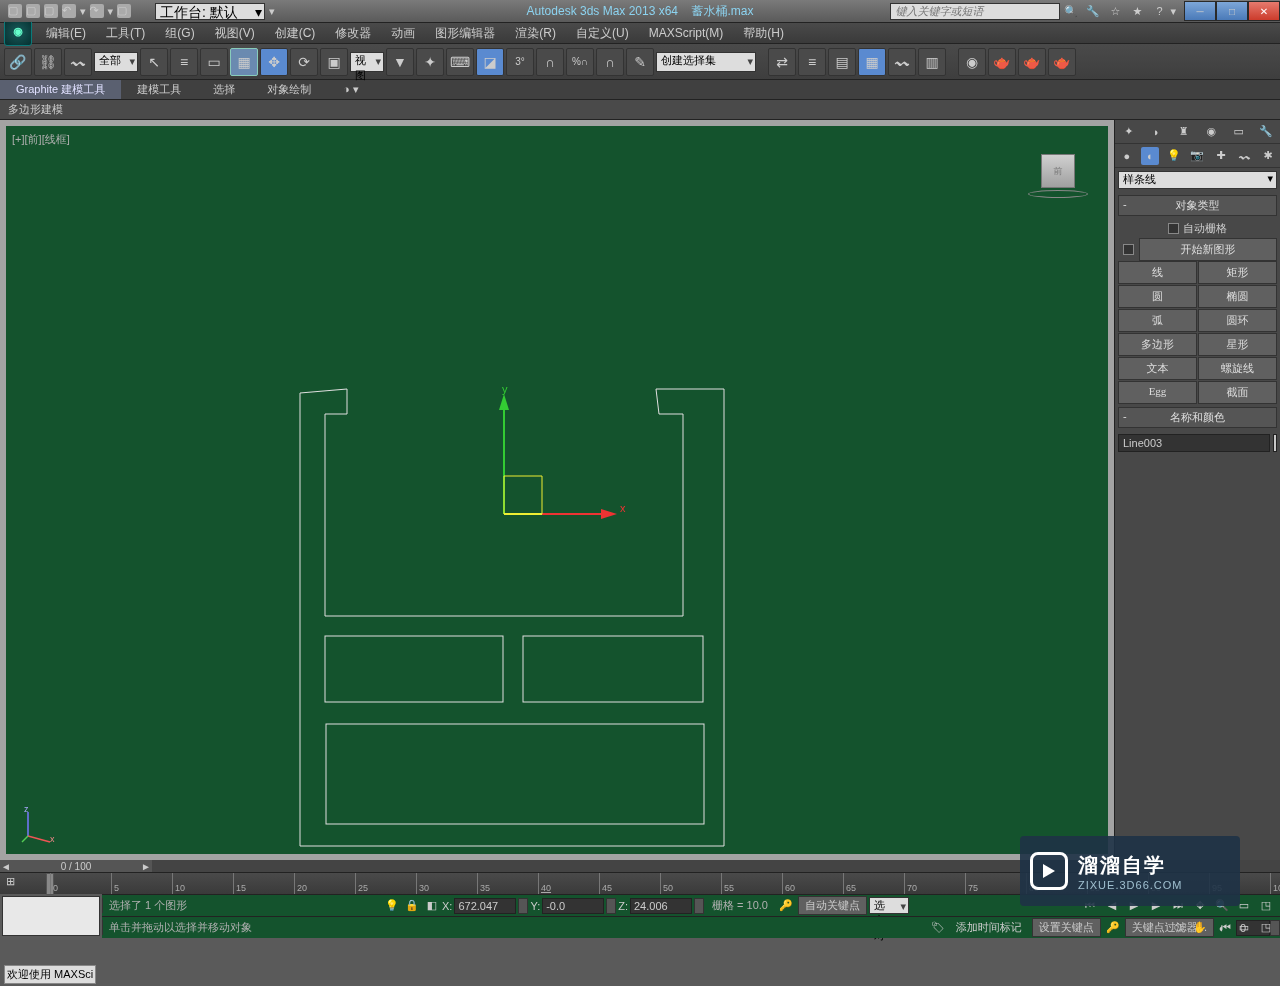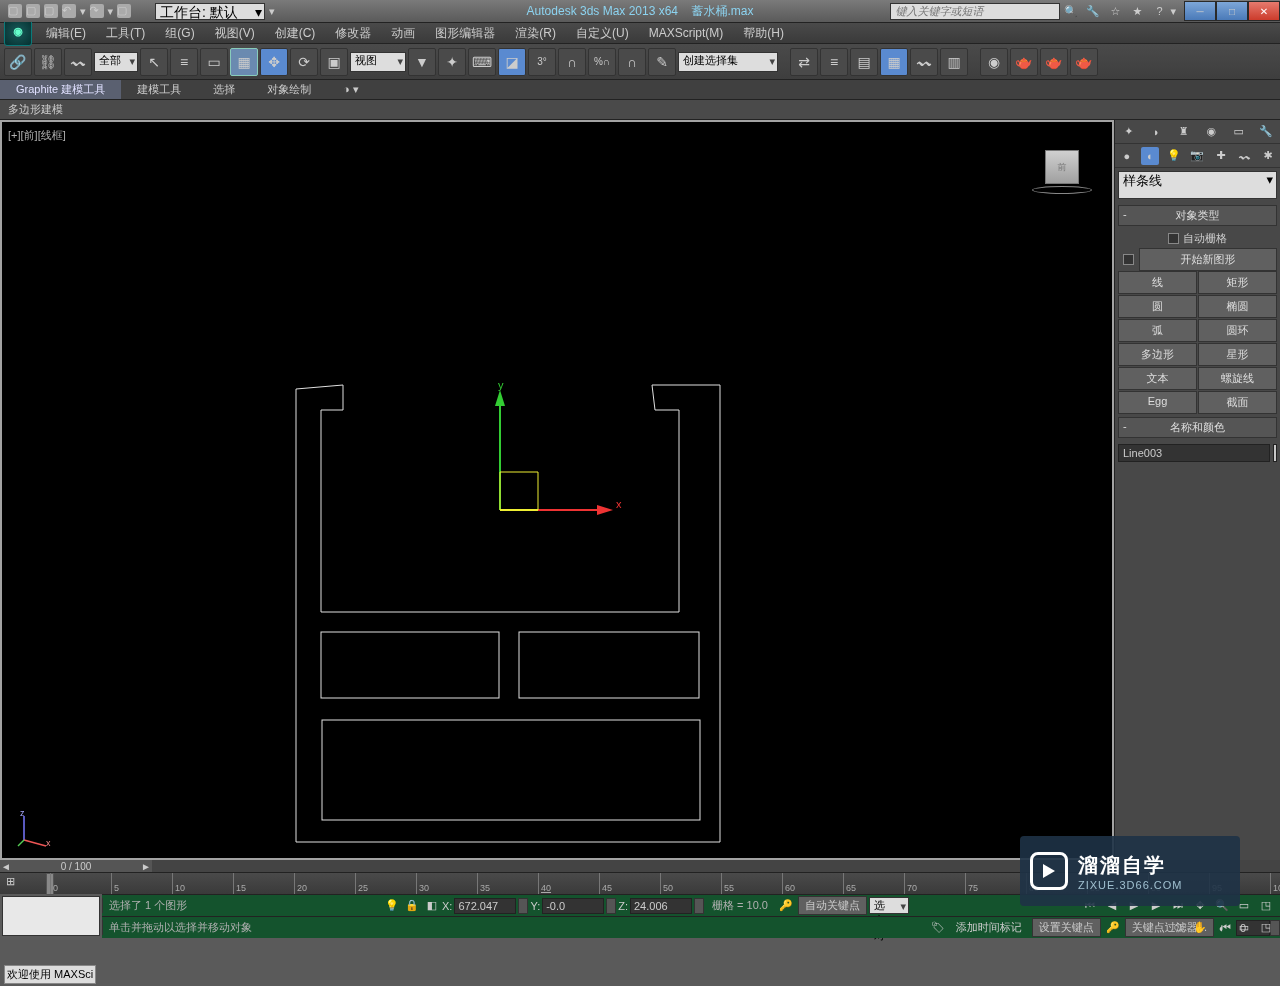--- a/index.html
+++ b/index.html
@@ -35,45 +35,45 @@
 .dd-box::after { content: "▾"; position: absolute; right: 2px; top: 2px; color: #444; }
 
 
 .ribbon { height: 20px; background: #404040; display: flex; align-items: center; border-bottom: 1px solid #222; }
 .ribbon-tab { padding: 2px 16px; color: #ccc; font-size: 11px; }
 .ribbon-tab.active { background: #5a6070; color: #e0e0ff; }
 .ribbon-sub { height: 20px; background: #4a4a4a; padding: 2px 8px; color: #ccc; font-size: 11px; border-bottom: 1px solid #222; display:flex; align-items:center; }
 
 
 .main-area { display: flex; height: 740px; }
-.viewport { flex: 1; background: #000000; position: relative; border: 2px solid #a3a3a3; }
+.viewport { flex: 1; background: #14532d; position: relative; border: 6px solid #a3a3a3; }
 .vp-label { position: absolute; top: 6px; left: 6px; color: #b0b0b0; font-size: 11px; }
 .vp-cube { position: absolute; top: 28px; right: 20px; width: 60px; height: 50px; }
 .vp-cube-box { width: 34px; height: 34px; background: linear-gradient(#d0d0d0, #a0a0a0); border: 1px solid #777; margin: 0 auto; display:flex; align-items:center; justify-content:center; color:#777; font-size:9px; }
 .vp-cube-base { width: 60px; height: 8px; border: 1px solid #888; border-radius: 50%; margin-top: 2px; }
 .gizmo-axis { position: absolute; bottom: 10px; left: 14px; width: 40px; height: 40px; }
 
 
 .wire { stroke: #e0e0e0; stroke-width: 1; fill: none; }
 
 
 .right-panel { width: 166px; background: #484848; border-left: 1px solid #222; display: flex; flex-direction: column; }
 .rp-icons { height: 24px; display: flex; justify-content: space-around; align-items: center; border-bottom: 1px solid #333; }
 .rp-icons2 { height: 24px; display: flex; justify-content: space-around; align-items: center; border-bottom: 1px solid #333; }
 .rp-ico { width: 18px; height: 18px; display:flex; align-items:center; justify-content:center; color:#ccc; }
 .rp-ico.sel { background: #5a8ad0; border-radius:2px; }
-.rp-dd { background: #ddd; color: #000; border: 1px solid #333; height: 28px; font-size: 13px; padding: 0 4px; margin: 3px; position: relative; }
+.rp-dd { background: #ddd; color: #000; border: 1px solid #333; height: 18px; font-size: 11px; padding: 0 4px; margin: 3px; position: relative; }
 .rp-dd::after { content: "▾"; position: absolute; right: 3px; }
 .rollout-hdr { background: #555; border: 1px solid #333; color: #ddd; font-size: 11px; text-align: center; padding: 2px; margin: 3px; position: relative; }
 .rollout-hdr .minus { position: absolute; left: 4px; }
 .rollout-body { padding: 0 3px; }
 .chk-row { display: flex; align-items: center; justify-content: center; gap: 4px; padding: 2px; }
 .chk { width: 11px; height: 11px; background: #333; border: 1px solid #888; }
 .obj-grid { display: grid; grid-template-columns: 1fr 1fr; gap: 1px; }
-.obj-btn { background: #606060; border: 1px solid #333; color: #ddd; font-size: 11px; text-align: center; padding: 3px 0; }
+.obj-btn { background: #606060; border: 1px solid #333; color: #ddd; font-size: 11px; text-align: center; padding: 3px 0; font-family: Liberation Serif, serif; }
 .name-row { display: flex; gap: 3px; padding: 3px; }
 .name-input { flex: 1; background: #333; border: 1px solid #222; color: #ccc; padding: 2px 4px; font-size: 11px; }
 .color-swatch { width: 18px; height: 18px; background: #c8c8c8; border: 1px solid #222; }
 
 
 .timeline-area { height: 12px; background: #444; display: flex; align-items: center; font-size: 10px; }
 .tl-scroll { background:#555; height:12px; display:flex; align-items:center; flex:0 0 152px; }
 .tl-arrow { width:12px; text-align:center; }
 .tl-thumb { flex:1; text-align:center; }
 .time-ruler { height: 22px; background: linear-gradient(#4a4a4a,#3a3a3a); position: relative; border-top:1px solid #222; }
@@ -155,21 +155,21 @@
   <div class="tbtn">⛓</div>
   <div class="tbtn">〰</div>
   <div class="dd-box" style="width:44px">全部</div>
   <div class="tbtn">↖</div>
   <div class="tbtn">≡</div>
   <div class="tbtn">▭</div>
   <div class="tbtn active">▦</div>
   <div class="tbtn blue">✥</div>
   <div class="tbtn">⟳</div>
   <div class="tbtn">▣</div>
-  <div class="dd-box" style="width:56px">视图</div>
+  <div class="dd-box" style="width:34px">视图</div>
   <div class="tbtn">▼</div>
   <div class="tbtn">✦</div>
   <div class="tbtn">⌨</div>
   <div class="tbtn blue">◪</div>
   <div class="tbtn" style="font-size:10px">3°</div>
   <div class="tbtn">∩</div>
   <div class="tbtn" style="font-size:10px">%∩</div>
   <div class="tbtn">∩</div>
   <div class="tbtn">✎</div>
   <div class="dd-box" style="width:100px">创建选择集</div>

